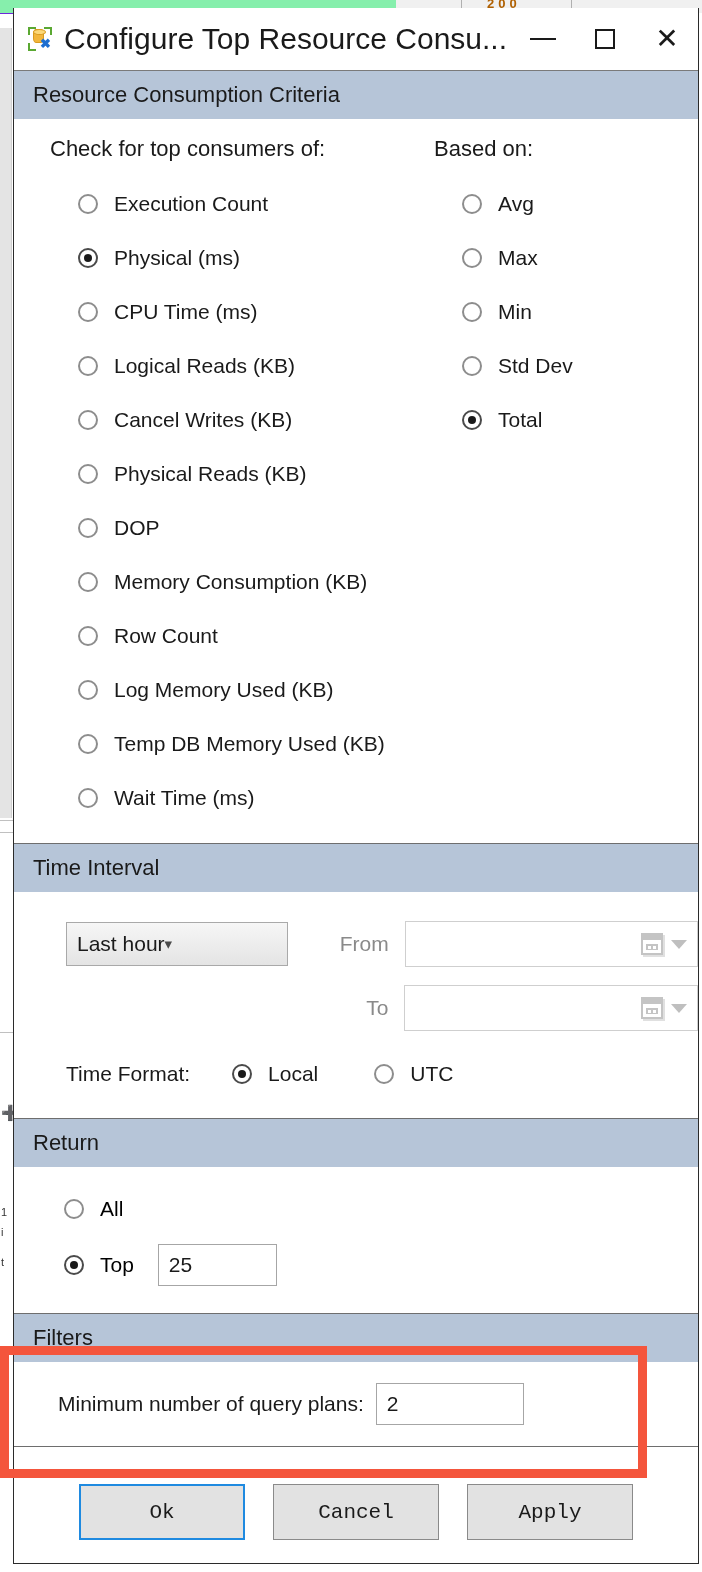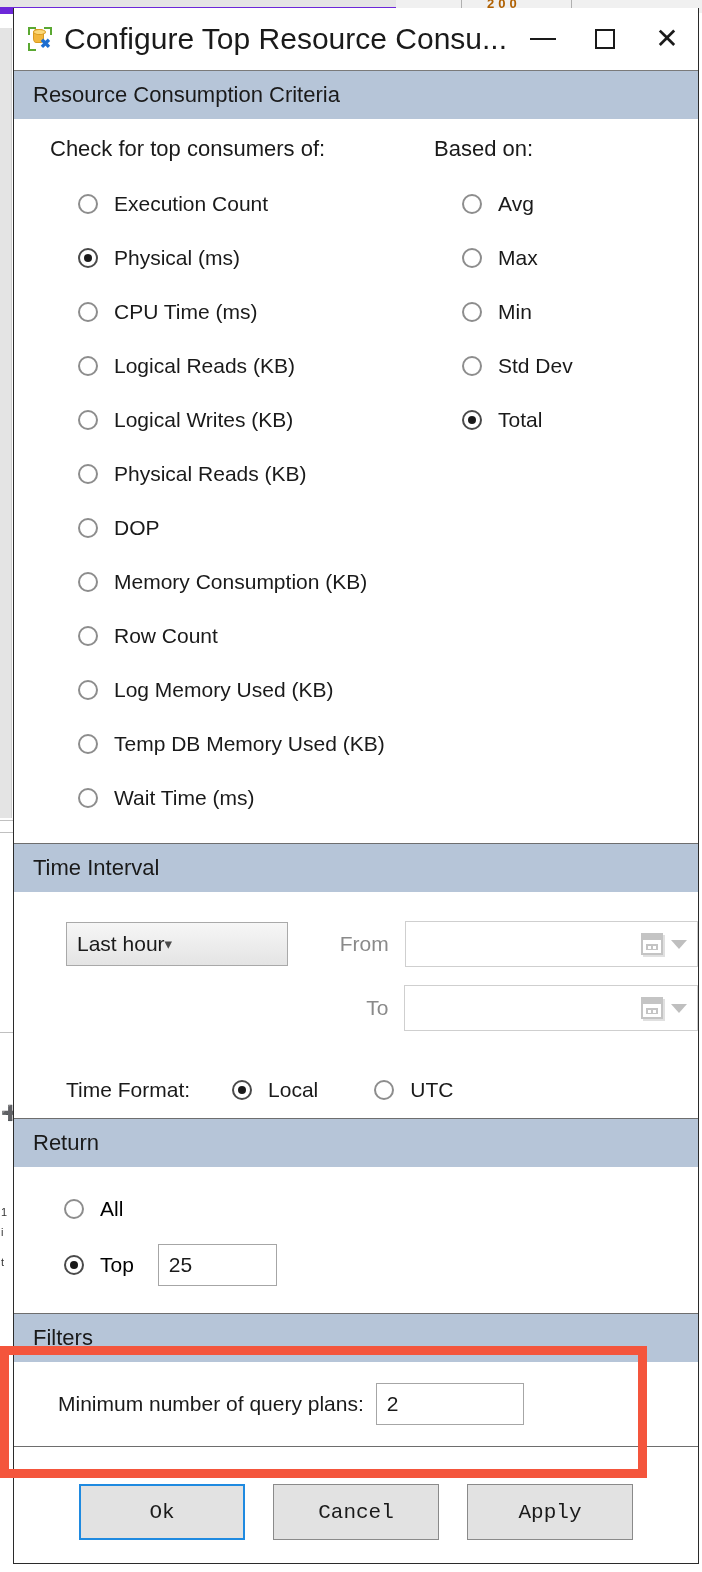--- a/index.html
+++ b/index.html
@@ -12,22 +12,22 @@
   }
 
   #root {
     position: relative;
     width: 702px;
     height: 1572px;
     background: #ffffff;
   }
   .bg-strip-top {
     left: 0; top: 0; width: 650px; height: 14px;
-    background: #e5e5e5;
-    border-bottom: 7px solid #6d28d9;
+    background: #86efac;
+    border-bottom: 1px solid #6d28d9;
   }
   .bg-top-cell {
     position: absolute; top: 0; height: 13px;
     border-right: 1px solid #b0b0b0;
     background: #f0f0f0;
   }
   .bg-top-text {
     position: absolute; top: -4px; left: 487px;
     font-size: 13px; color: #b06000; font-weight: bold;
     letter-spacing: 4px;
@@ -204,21 +204,21 @@
     content: ""; position: absolute; left: 3px; top: 9px; right: 3px; bottom: 3px;
     background:
       repeating-linear-gradient(to right, #c4c4c4 0 2px, transparent 2px 5px),
       repeating-linear-gradient(to bottom, #c4c4c4 0 2px, transparent 2px 5px);
   }
   .cal-arrow {
     width: 0; height: 0;
     border-left: 8px solid transparent; border-right: 8px solid transparent;
     border-top: 9px solid #bfbfbf;
   }
-  .tf-row { display: flex; align-items: flex-end; padding-left: 52px; height: 56px; margin-top: 6px;}
+  .tf-row { display: flex; align-items: center; padding-left: 52px; height: 56px; margin-top: 6px;}
   .tf-label { font-size: 21px; color: #1a1a1a; margin-right: 42px; }
   .tf-opt { display: flex; align-items: center; font-size: 21px; color: #1a1a1a; margin-right: 56px; }
 
   
   #return-body { padding: 14px 0 20px 0; }
   .ret-row { display: flex; align-items: center; height: 56px; padding-left: 50px; font-size: 21px; }
   .numbox {
     margin-left: 24px;
     width: 119px; height: 42px;
     border: 1px solid #a6a6a6; background: #ffffff;
@@ -330,21 +330,21 @@
                 <div class="radio-row pad">
                   <span class="radio"></span>
                   <span class="radio-label">CPU Time (ms)</span>
                 </div>
                 <div class="radio-row pad">
                   <span class="radio"></span>
                   <span class="radio-label">Logical Reads (KB)</span>
                 </div>
                 <div class="radio-row pad">
                   <span class="radio"></span>
-                  <span class="radio-label">Logical Writes (KB)</span>
+                  <span class="radio-label">Cancel Writes (KB)</span>
                 </div>
                 <div class="radio-row pad">
                   <span class="radio"></span>
                   <span class="radio-label">Physical Reads (KB)</span>
                 </div>
                 <div class="radio-row pad">
                   <span class="radio"></span>
                   <span class="radio-label">DOP</span>
                 </div>
                 <div class="radio-row pad">

